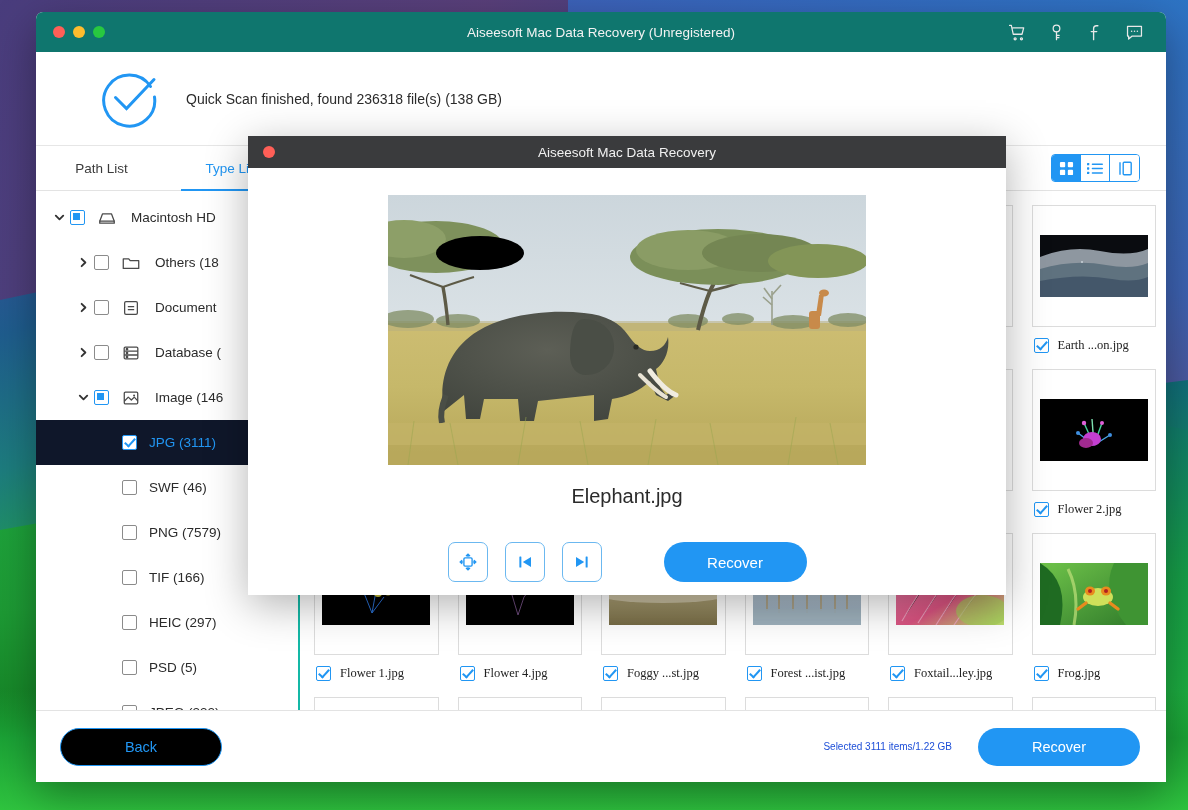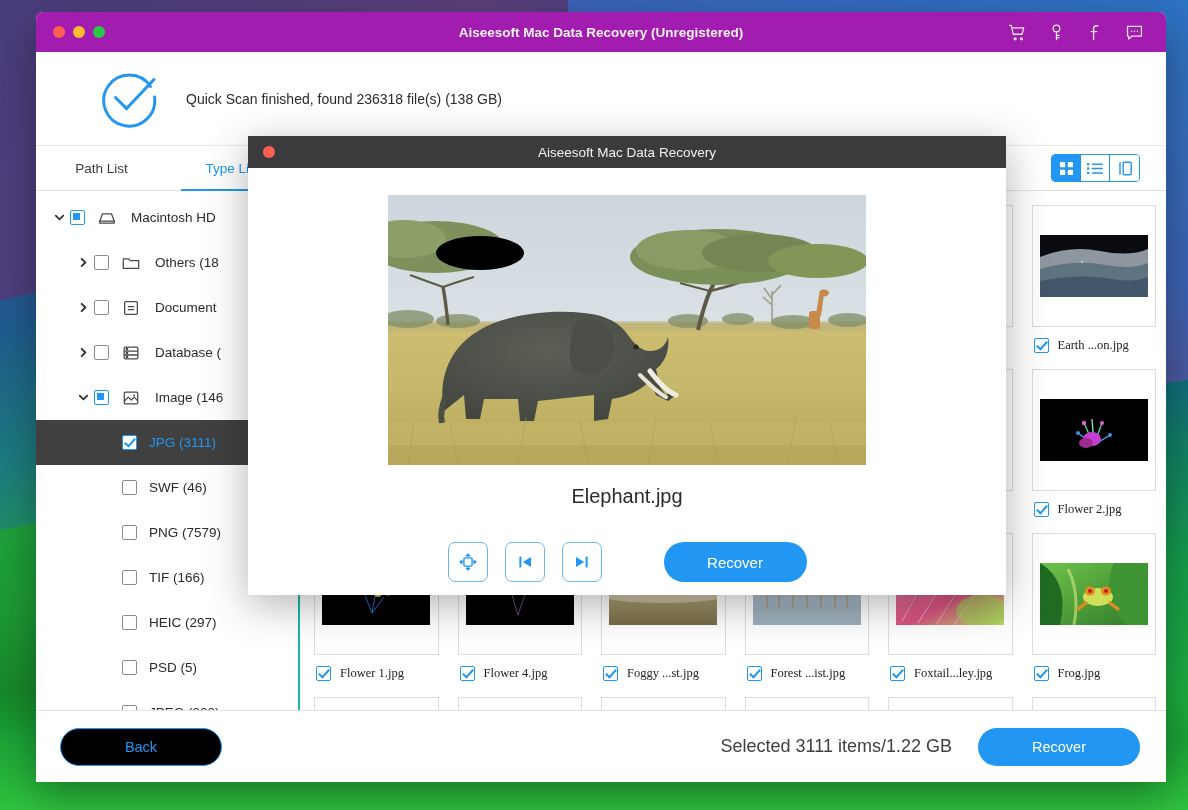--- a/index.html
+++ b/index.html
@@ -34,22 +34,22 @@
   #app-window {
     position: absolute; left: 36px; top: 12px;
     width: 1130px; height: 770px;
     background: #fff;
     border-radius: 7px 7px 0 0;
     box-shadow: 0 14px 44px rgba(0,0,0,.35);
     overflow: hidden;
     display: flex; flex-direction: column;
   }
   #titlebar {
-    height: 40px; background: #a21caf; flex: 0 0 40px;
-    display: flex; align-items: center; position: relative; font-weight: bold;
+    height: 40px; background: #0f766e; flex: 0 0 40px;
+    display: flex; align-items: center; position: relative;
   }
   .traffic { display: flex; gap: 8px; padding-left: 17px; }
   .dot { width: 12px; height: 12px; border-radius: 50%; }
   .dot.red { background: #ff5f57; }
   .dot.yellow { background: #febc2e; }
   .dot.green { background: #28c840; }
   #window-title {
     position: absolute; left: 0; right: 0; text-align: center;
     color: #f2f2f2; font-size: 13.5px; pointer-events: none;
   }
@@ -79,21 +79,21 @@
   #tabs { height: 45px; flex:0 0 45px; display: flex; align-items: stretch;
           border-bottom: 1px solid #e3e3e3; }
   .tab { flex: 1; display: flex; align-items: center; justify-content: center;
          font-size: 13.5px; color: #3c3c3c; position: relative; cursor: default; }
   .tab.active { color: #2196f3; }
   .tab.active::after { content:""; position: absolute; left: 14px; right: 14px;
                        bottom: -1px; height: 2px; background: #2196f3; }
   #tree { flex: 1 1 auto; overflow: hidden; padding-top: 4px; }
   .tree-row { height: 45px; display: flex; align-items: center; font-size: 13.5px;
               color: #2b2b2b; }
-  .tree-row.selected { background: #404040; color: #2196f3; }
+  .tree-row.selected { background: #0f172a; color: #2196f3; }
   .twist { width: 22px; flex:0 0 22px; display:flex; align-items:center; justify-content:center; }
   .cbx { width: 15px; height: 15px; flex:0 0 15px; border: 1.5px solid #8b8b8b;
          border-radius: 2px; background: #fff; position: relative; }
   .cbx.checked { border-color: #2196f3; }
   .cbx.checked::after { content: ""; position: absolute; left: 4px; top: 0px;
       width: 4px; height: 9px; border: solid #2196f3; border-width: 0 2px 2px 0;
       transform: rotate(42deg); }
   .cbx.partial { border-color: #2196f3; }
   .cbx.partial::after { content:""; position:absolute; left:2px; top:2px;
       width: 7px; height: 7px; background: #2196f3; }
@@ -131,21 +131,21 @@
   .cell-label .cbx { flex: 0 0 15px; }
 
   
   #bottombar { height: 72px; flex: 0 0 72px; border-top: 1px solid #e3e3e3;
                display: flex; align-items: center; padding: 0 26px 0 24px;
                background: #fff; }
   #back-button { width: 162px; height: 38px; border: 1.4px solid #2196f3;
                  border-radius: 19px; color: #2196f3; font-size: 14.5px;
                  display: flex; align-items: center; justify-content: center;
                  background: #000000; cursor: default; }
-  #selection-info { margin-left: auto; font-size: 18px; color: #404040;
+  #selection-info { margin-left: auto; font-size: 10px; color: #1d4ed8;
                     margin-right: 26px; }
   #recover-button-main { width: 162px; height: 38px; background: #2196f3;
                  border-radius: 19px; color: #fff; font-size: 14.5px;
                  display: flex; align-items: center; justify-content: center;
                  cursor: default; }
 
   
   #modal {
     position: absolute; left: 212px; top: 124px; width: 758px; height: 459px;
     background: #fff; box-shadow: 0 10px 40px rgba(0,0,0,.30);

